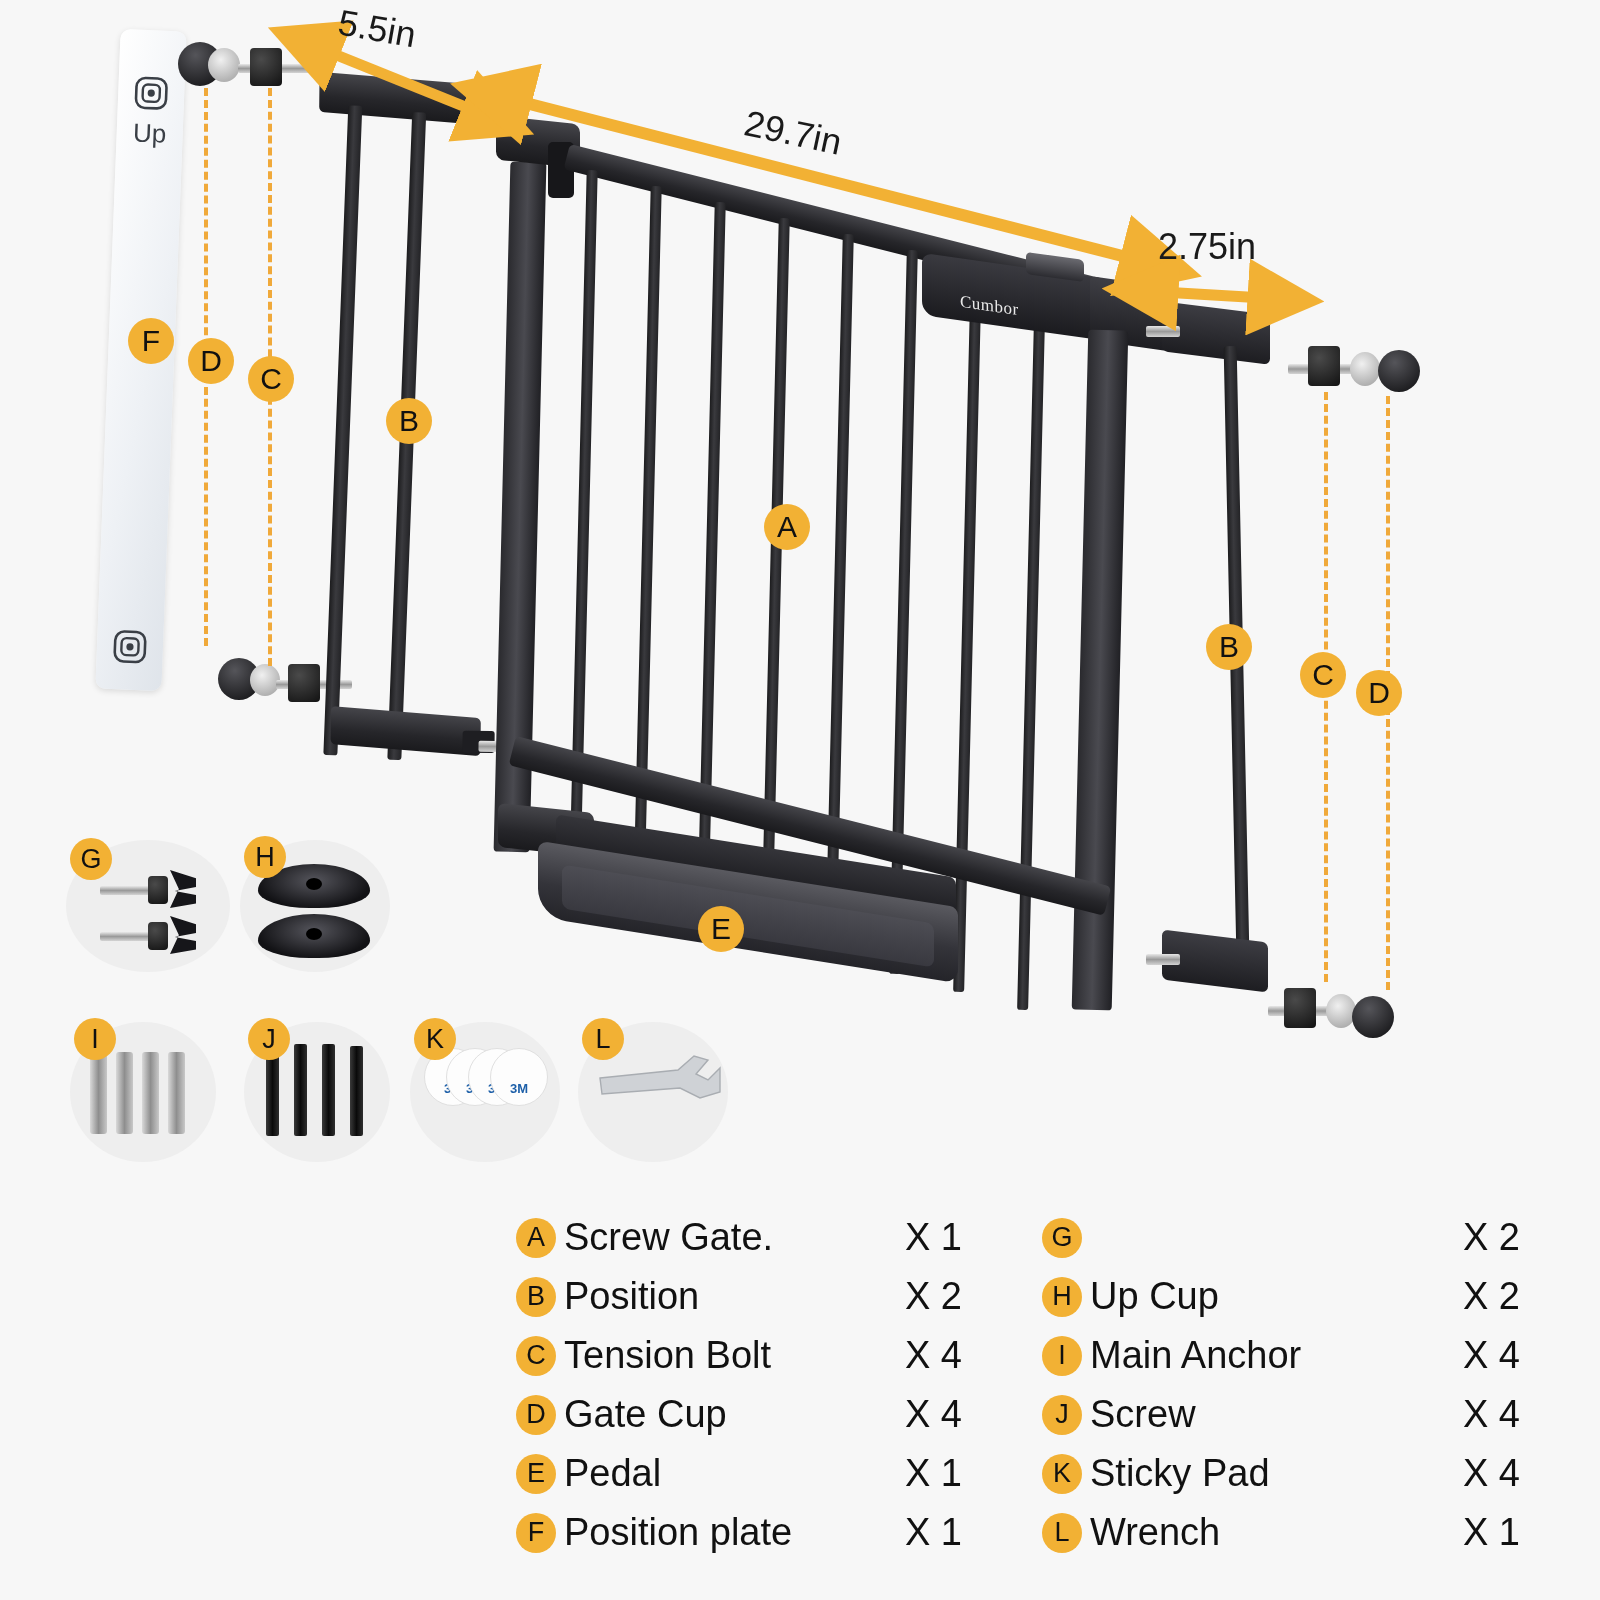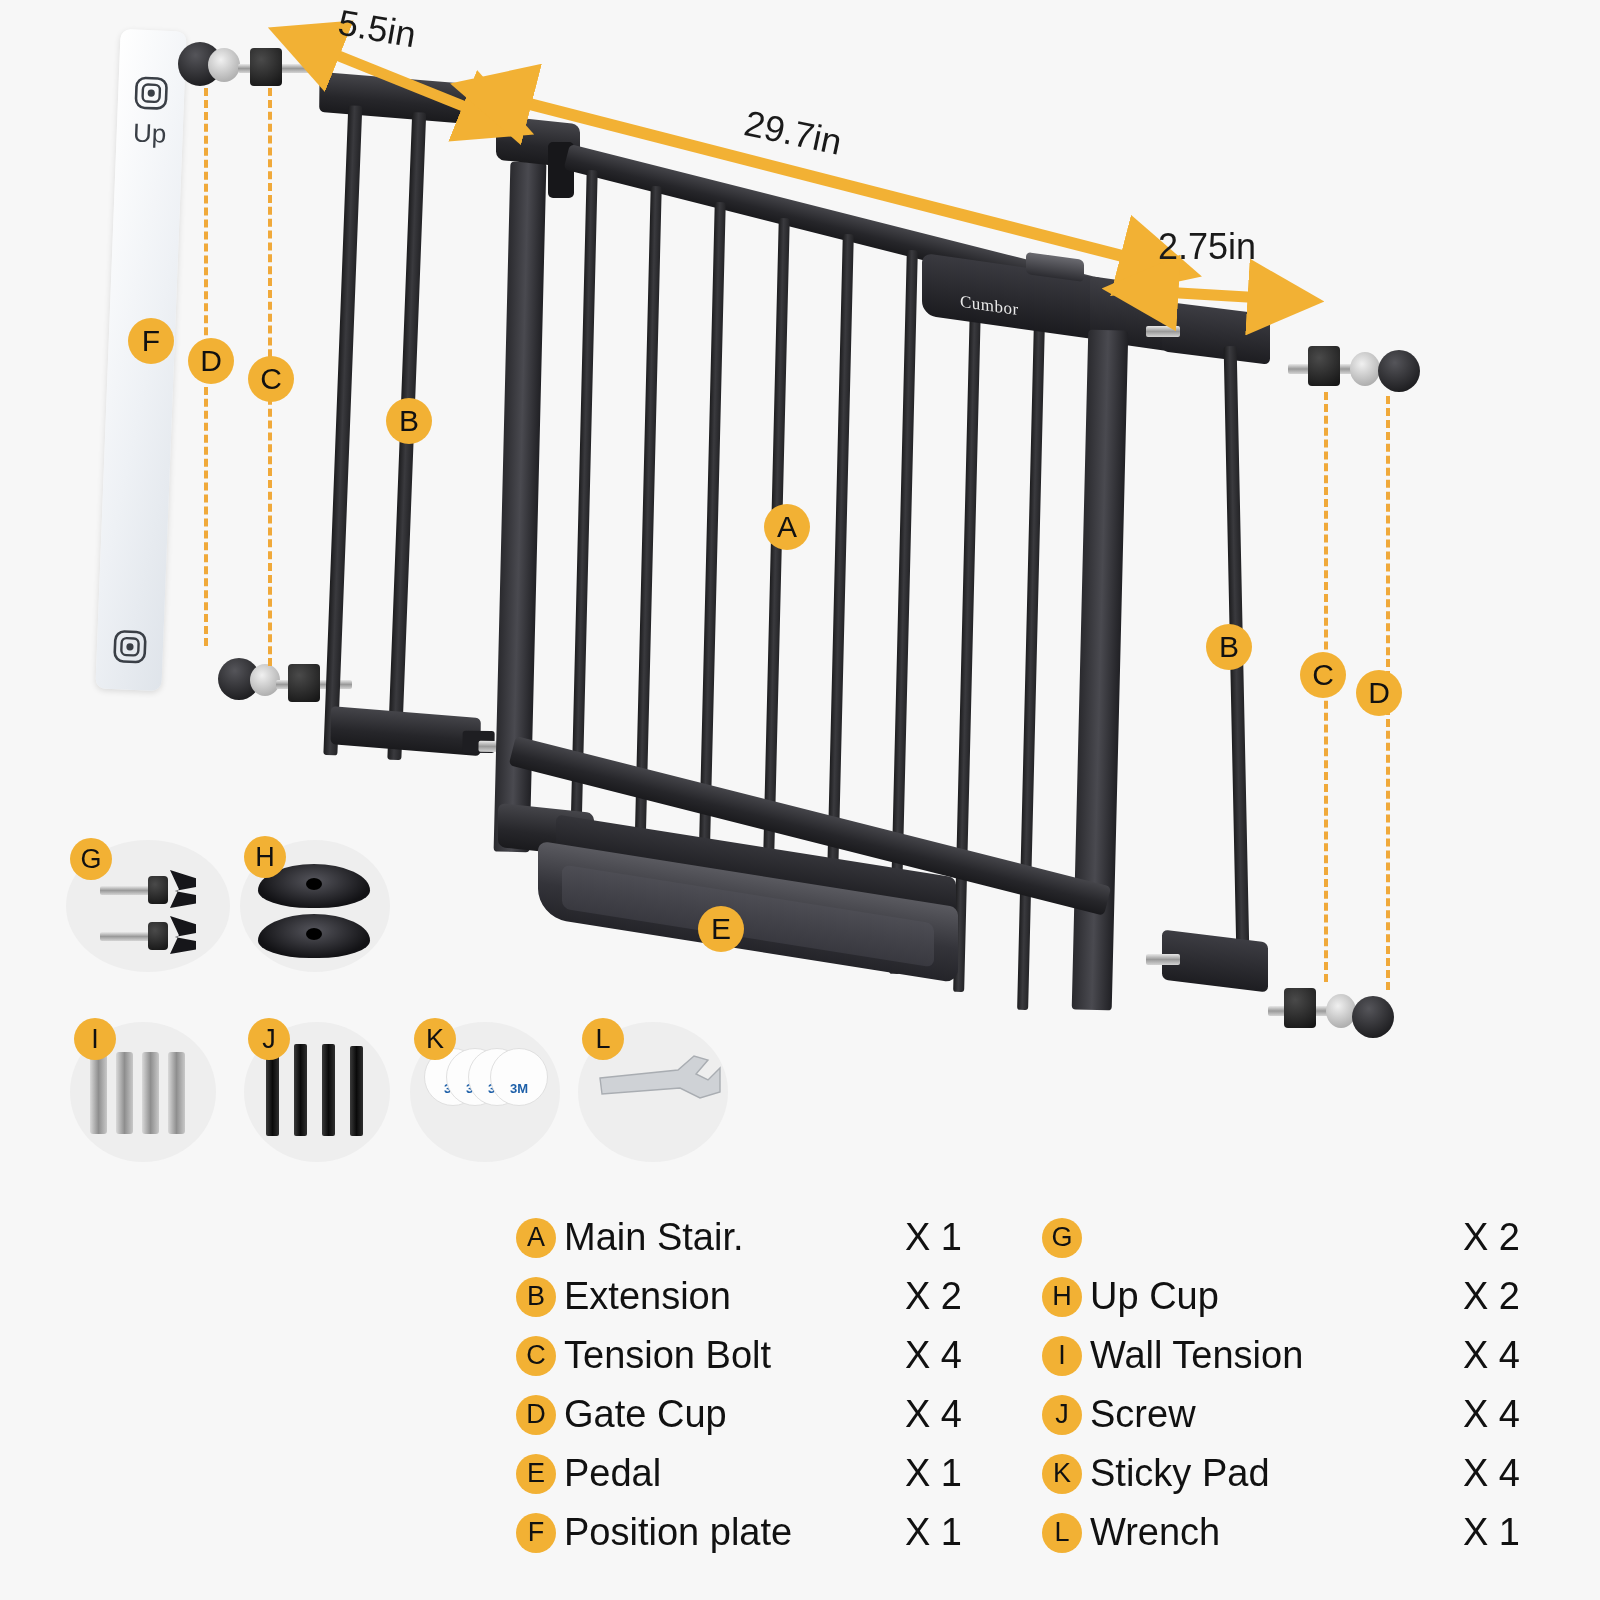--- a/index.html
+++ b/index.html
@@ -352,28 +352,28 @@
     <path d="M4,28 L82,20 L98,6 L112,10 L100,24 L112,30 L124,18 L124,42 L104,48 L84,38 L6,44 Z" fill="#cfd2d6" stroke="#a9adb2" stroke-width="1.4"></path>
   </svg>
   <div class="abs badge sm" style="left:582px; top:1018px;">L</div>
 
 
   <div class="legend" id="legend-left">
     <div style="display:flex; flex-direction:column;">
       <div class="legend-row">
         <div class="legend-row-inner">
           <div class="badge">A</div>
-          <div class="legend-label">Main Stair.</div>
+          <div class="legend-label">Screw Gate.</div>
           <div class="legend-qty">X 1</div>
         </div>
       </div>
       <div class="legend-row">
         <div class="legend-row-inner">
           <div class="badge">B</div>
-          <div class="legend-label">Extension</div>
+          <div class="legend-label">Position</div>
           <div class="legend-qty">X 2</div>
         </div>
       </div>
       <div class="legend-row">
         <div class="legend-row-inner">
           <div class="badge">C</div>
           <div class="legend-label">Tension Bolt</div>
           <div class="legend-qty">X 4</div>
         </div>
       </div>
@@ -412,21 +412,21 @@
       <div class="legend-row">
         <div class="legend-row-inner">
           <div class="badge">H</div>
           <div class="legend-label">Up Cup</div>
           <div class="legend-qty">X 2</div>
         </div>
       </div>
       <div class="legend-row">
         <div class="legend-row-inner">
           <div class="badge">I</div>
-          <div class="legend-label">Wall Tension</div>
+          <div class="legend-label">Main Anchor</div>
           <div class="legend-qty">X 4</div>
         </div>
       </div>
       <div class="legend-row">
         <div class="legend-row-inner">
           <div class="badge">J</div>
           <div class="legend-label">Screw</div>
           <div class="legend-qty">X 4</div>
         </div>
       </div>

